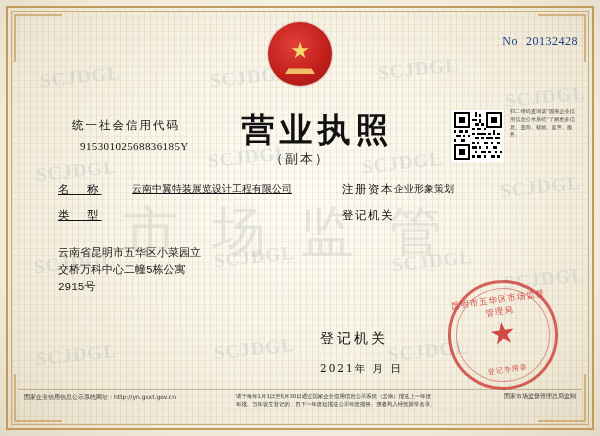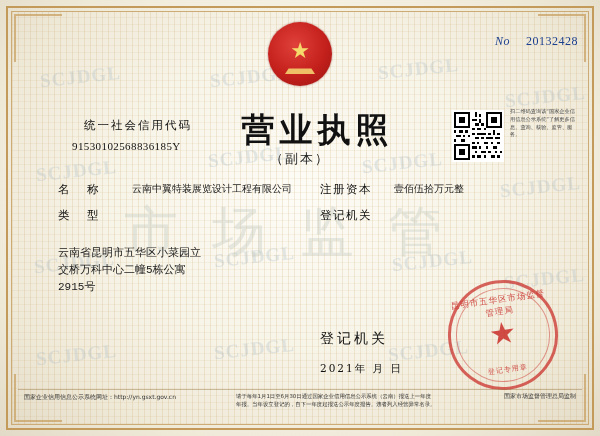--- a/index.html
+++ b/index.html
@@ -76,21 +76,21 @@
     position:absolute;left:50%;bottom:12px;transform:translateX(-50%);
     width:30px;height:9px;background:#f3d070;opacity:.9;
     clip-path:polygon(0 100%,100% 100%,88% 40%,12% 40%);
   }
 
   .serial{
     position:absolute;right:22px;top:34px;
     font-family:"Liberation Serif", serif;
     font-size:12px;color:#1b3f8f;letter-spacing:.5px;
   }
-  .serial .no{font-style:italic;margin-right:16px;}
+  .serial .no{margin-right:8px;}
 
   .title{
     position:absolute;left:0;right:0;top:108px;text-align:center;
     font-family:"DejaVu Serif", serif;
     font-size:33px;font-weight:bold;color:#111;letter-spacing:5px;padding-left:35px;
   }
   .subtitle{
     position:absolute;left:0;right:0;top:150px;text-align:center;
     font-family:"DejaVu Serif", serif;
     font-size:13px;color:#222;letter-spacing:2px;
@@ -103,40 +103,40 @@
   }
   .qr svg{display:block;}
   .qr-note{
     position:absolute;right:22px;top:108px;width:68px;
     font-size:5.2px;line-height:1.5;color:#444;
     font-family:"DejaVu Sans", sans-serif;
     text-align:left;
   }
 
   .code-label{
-    position:absolute;left:84px;top:118px;
+    position:absolute;left:72px;top:118px;
     font-family:"DejaVu Serif", serif;font-size:11.5px;color:#111;letter-spacing:2px;
   }
   .code-value{
-    position:absolute;left:72px;top:140px;
+    position:absolute;left:80px;top:140px;
     font-family:"Liberation Serif", serif;font-size:11px;color:#111;letter-spacing:.4px;
   }
 
   
   .fields{position:absolute;left:58px;top:182px;width:484px;font-size:11px;color:#111;}
   .row{display:flex;margin-bottom:11px;}
   .col{display:flex;}
-  .col.left{width:262px;}
+  .col.left{width:262px;text-decoration:underline;}
   .col.right{width:222px;}
   .lbl{
     font-family:"DejaVu Serif", serif;
     font-size:11.5px;color:#111;letter-spacing:3px;
     width:74px;flex:none;
   }
-  .lbl.w4{letter-spacing:1.5px;width:74px;}
+  .lbl.w4{letter-spacing:1.5px;width:74px;text-align:right;}
   .val{
     font-family:"DejaVu Serif", serif;
     font-size:10px;color:#1a1a1a;line-height:1.45;
   }
   .val.hand{font-family:"DejaVu Serif", serif;}
 
   .scope .val{
     width:186px;font-size:8px;line-height:1.62;text-align:justify;color:#161616;
   }
   .addr .val{width:152px;font-size:11px;line-height:1.55;font-family:Liberation Mono, monospace;}
@@ -317,21 +317,21 @@
 
   <div class="fields">
 
     <div class="row">
       <div class="col left">
         <div class="lbl">名　称</div>
         <div class="val hand">云南中翼特装展览设计工程有限公司</div>
       </div>
       <div class="col right">
         <div class="lbl w4">注册资本</div>
-        <div class="val hand">壹佰伍拾万元整</div>
+        <div class="val hand">企业形象策划</div>
       </div>
     </div>
 
     <div class="row">
       <div class="col left">
         <div class="lbl">类　型</div>
       </div>
       <div class="col right">
         <div class="lbl w4">登记机关</div>
       </div>

